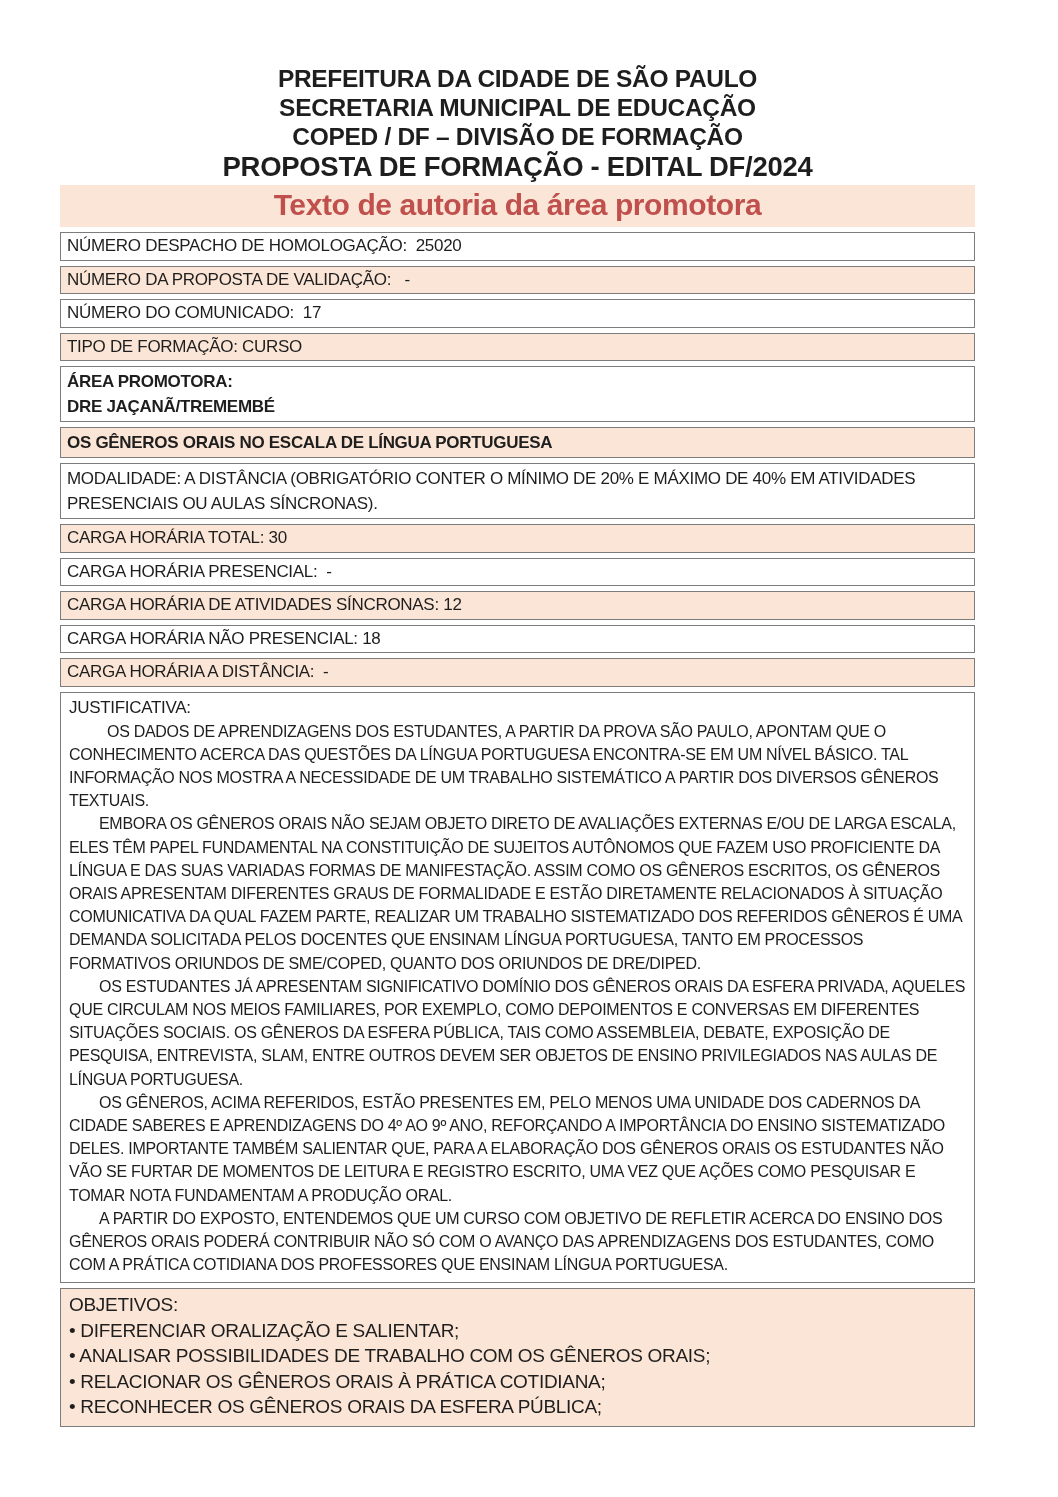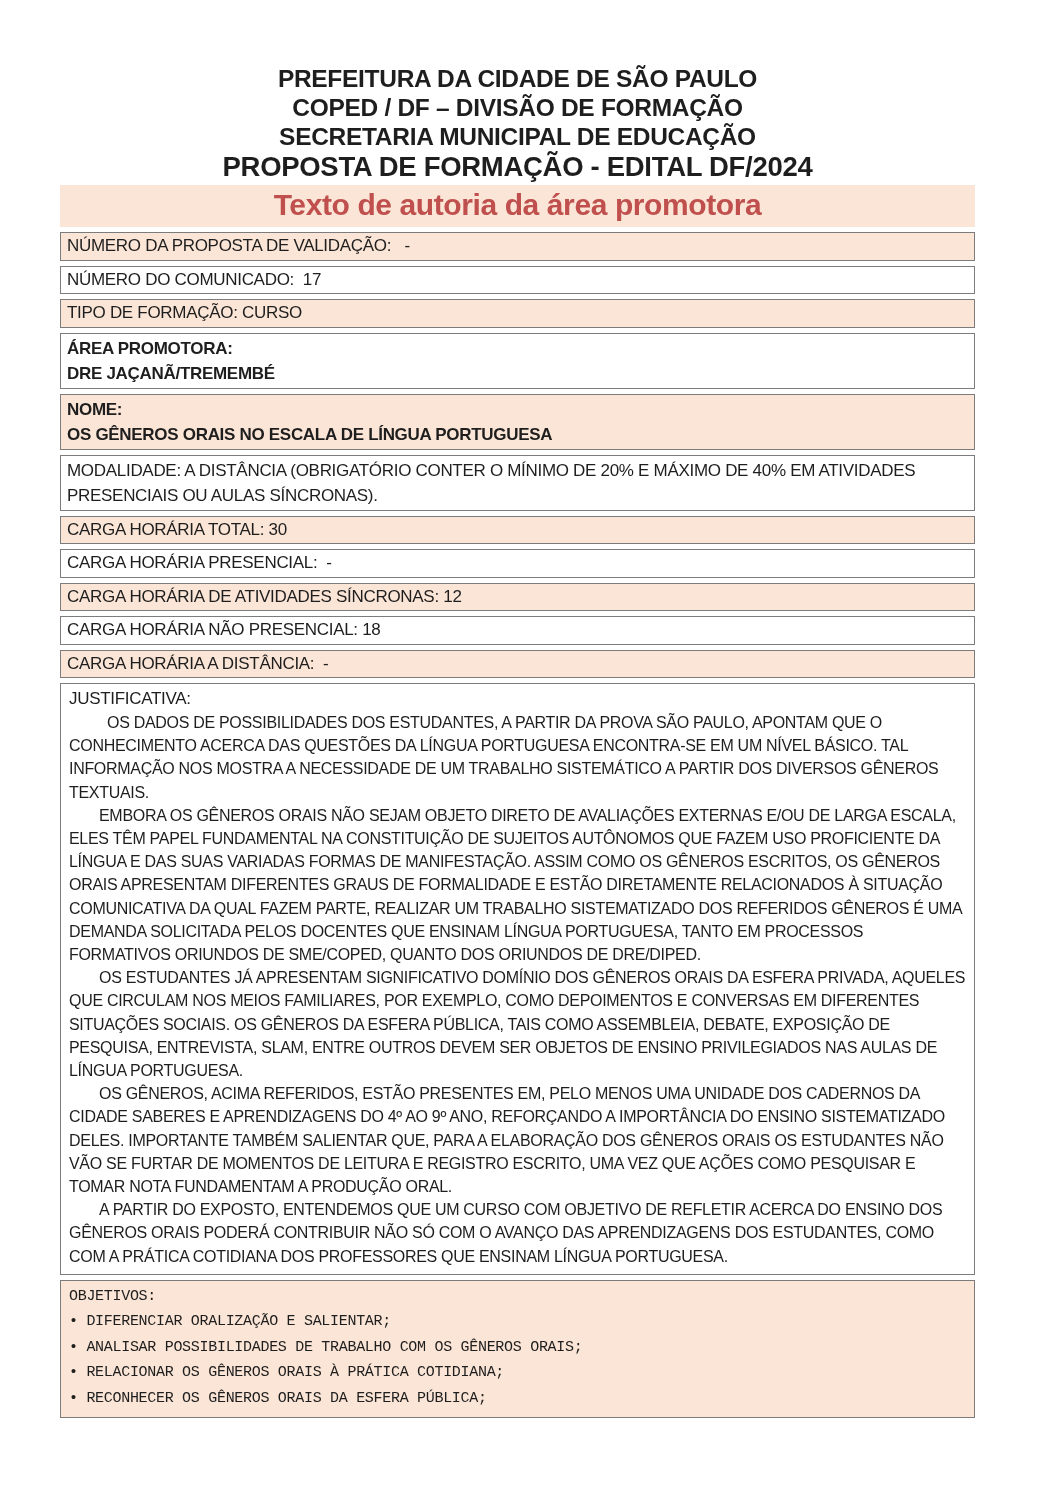--- a/index.html
+++ b/index.html
@@ -51,59 +51,61 @@
   
   .block{padding:3px 8px 6px 8px;}
   .block .label{font-size:17px;line-height:24px;letter-spacing:-0.3px;}
   .para{
     font-size:16px;line-height:23.2px;letter-spacing:-0.3px;
     text-indent:30px;
   }
   .para.indent-lg{text-indent:38px;}
 
   
-  .objetivos .line{font-size:15px;line-height:25.5px;letter-spacing:-0.3px;white-space:pre-wrap;font-family:Liberation Mono, monospace;}
+  .objetivos .line{font-size:19px;line-height:25.5px;letter-spacing:-0.3px;white-space:pre-wrap;}
 </style>
 </head>
 <body>
 
 <div class="page">
   <div class="content">
 
     <header class="doc-header">
       <div class="h-line">PREFEITURA DA CIDADE DE SÃO PAULO</div>
+      <div class="h-line">SECRETARIA MUNICIPAL DE EDUCAÇÃO</div>
       <div class="h-line">COPED / DF – DIVISÃO DE FORMAÇÃO</div>
-      <div class="h-line">SECRETARIA MUNICIPAL DE EDUCAÇÃO</div>
       <div class="h-line big">PROPOSTA DE FORMAÇÃO - EDITAL DF/2024</div>
     </header>
 
     <div class="banner">
       <span>Texto de autoria da área promotora</span>
     </div>
 
+    <div class="row">
+      <div class="line">NÚMERO DESPACHO DE HOMOLOGAÇÃO:  25020</div>
+    </div>
 
     <div class="row peach">
       <div class="line">NÚMERO DA PROPOSTA DE VALIDAÇÃO:   -</div>
     </div>
 
     <div class="row">
       <div class="line">NÚMERO DO COMUNICADO:  17</div>
     </div>
 
     <div class="row peach">
       <div class="line">TIPO DE FORMAÇÃO: CURSO</div>
     </div>
 
     <div class="row bold twoline">
       <div class="line">ÁREA PROMOTORA:</div>
       <div class="line">DRE JAÇANÃ/TREMEMBÉ</div>
     </div>
 
     <div class="row peach bold twoline">
-      <div class="line">NOME:</div>
       <div class="line">OS GÊNEROS ORAIS NO ESCALA DE LÍNGUA PORTUGUESA</div>
     </div>
 
     <div class="row twoline">
       <div class="line">MODALIDADE: A DISTÂNCIA (OBRIGATÓRIO CONTER O MÍNIMO DE 20% E MÁXIMO DE 40% EM ATIVIDADES PRESENCIAIS OU AULAS SÍNCRONAS).</div>
     </div>
 
     <div class="row peach">
       <div class="line">CARGA HORÁRIA TOTAL: 30</div>
     </div>
@@ -119,21 +121,21 @@
     <div class="row">
       <div class="line">CARGA HORÁRIA NÃO PRESENCIAL: 18</div>
     </div>
 
     <div class="row peach">
       <div class="line">CARGA HORÁRIA A DISTÂNCIA:  -</div>
     </div>
 
     <div class="row block">
       <div class="label">JUSTIFICATIVA:</div>
-      <p class="para indent-lg">OS DADOS DE POSSIBILIDADES DOS ESTUDANTES, A PARTIR DA PROVA SÃO PAULO, APONTAM QUE O CONHECIMENTO ACERCA DAS QUESTÕES DA LÍNGUA PORTUGUESA ENCONTRA-SE EM UM NÍVEL BÁSICO. TAL INFORMAÇÃO NOS MOSTRA A NECESSIDADE DE UM TRABALHO SISTEMÁTICO A PARTIR DOS DIVERSOS GÊNEROS TEXTUAIS.</p>
+      <p class="para indent-lg">OS DADOS DE APRENDIZAGENS DOS ESTUDANTES, A PARTIR DA PROVA SÃO PAULO, APONTAM QUE O CONHECIMENTO ACERCA DAS QUESTÕES DA LÍNGUA PORTUGUESA ENCONTRA-SE EM UM NÍVEL BÁSICO. TAL INFORMAÇÃO NOS MOSTRA A NECESSIDADE DE UM TRABALHO SISTEMÁTICO A PARTIR DOS DIVERSOS GÊNEROS TEXTUAIS.</p>
       <p class="para">EMBORA OS GÊNEROS ORAIS NÃO SEJAM OBJETO DIRETO DE AVALIAÇÕES EXTERNAS E/OU DE LARGA ESCALA, ELES TÊM PAPEL FUNDAMENTAL NA CONSTITUIÇÃO DE SUJEITOS AUTÔNOMOS QUE FAZEM USO PROFICIENTE DA LÍNGUA E DAS SUAS VARIADAS FORMAS DE MANIFESTAÇÃO. ASSIM COMO OS GÊNEROS ESCRITOS, OS GÊNEROS ORAIS APRESENTAM DIFERENTES GRAUS DE FORMALIDADE E ESTÃO DIRETAMENTE RELACIONADOS À SITUAÇÃO COMUNICATIVA DA QUAL FAZEM PARTE, REALIZAR UM TRABALHO SISTEMATIZADO DOS REFERIDOS GÊNEROS É UMA DEMANDA SOLICITADA PELOS DOCENTES QUE ENSINAM LÍNGUA PORTUGUESA, TANTO EM PROCESSOS FORMATIVOS ORIUNDOS DE SME/COPED, QUANTO DOS ORIUNDOS DE DRE/DIPED.</p>
       <p class="para">OS ESTUDANTES JÁ APRESENTAM SIGNIFICATIVO DOMÍNIO DOS GÊNEROS ORAIS DA ESFERA PRIVADA, AQUELES QUE CIRCULAM NOS MEIOS FAMILIARES, POR EXEMPLO, COMO DEPOIMENTOS E CONVERSAS EM DIFERENTES SITUAÇÕES SOCIAIS. OS GÊNEROS DA ESFERA PÚBLICA, TAIS COMO ASSEMBLEIA, DEBATE, EXPOSIÇÃO DE PESQUISA, ENTREVISTA, SLAM, ENTRE OUTROS DEVEM SER OBJETOS DE ENSINO PRIVILEGIADOS NAS AULAS DE LÍNGUA PORTUGUESA.</p>
       <p class="para">OS GÊNEROS, ACIMA REFERIDOS, ESTÃO PRESENTES EM, PELO MENOS UMA UNIDADE DOS CADERNOS DA CIDADE SABERES E APRENDIZAGENS DO 4º AO 9º ANO, REFORÇANDO A IMPORTÂNCIA DO ENSINO SISTEMATIZADO DELES. IMPORTANTE TAMBÉM SALIENTAR QUE, PARA A ELABORAÇÃO DOS GÊNEROS ORAIS OS ESTUDANTES NÃO VÃO SE FURTAR DE MOMENTOS DE LEITURA E REGISTRO ESCRITO, UMA VEZ QUE AÇÕES COMO PESQUISAR E TOMAR NOTA FUNDAMENTAM A PRODUÇÃO ORAL.</p>
       <p class="para">A PARTIR DO EXPOSTO, ENTENDEMOS QUE UM CURSO COM OBJETIVO DE REFLETIR ACERCA DO ENSINO DOS GÊNEROS ORAIS PODERÁ CONTRIBUIR NÃO SÓ COM O AVANÇO DAS APRENDIZAGENS DOS ESTUDANTES, COMO COM A PRÁTICA COTIDIANA DOS PROFESSORES QUE ENSINAM LÍNGUA PORTUGUESA.</p>
     </div>
 
     <div class="row peach block objetivos">
       <div class="line">OBJETIVOS:</div>
       <div class="line">• DIFERENCIAR ORALIZAÇÃO E SALIENTAR;</div>
       <div class="line">• ANALISAR POSSIBILIDADES DE TRABALHO COM OS GÊNEROS ORAIS;</div>

